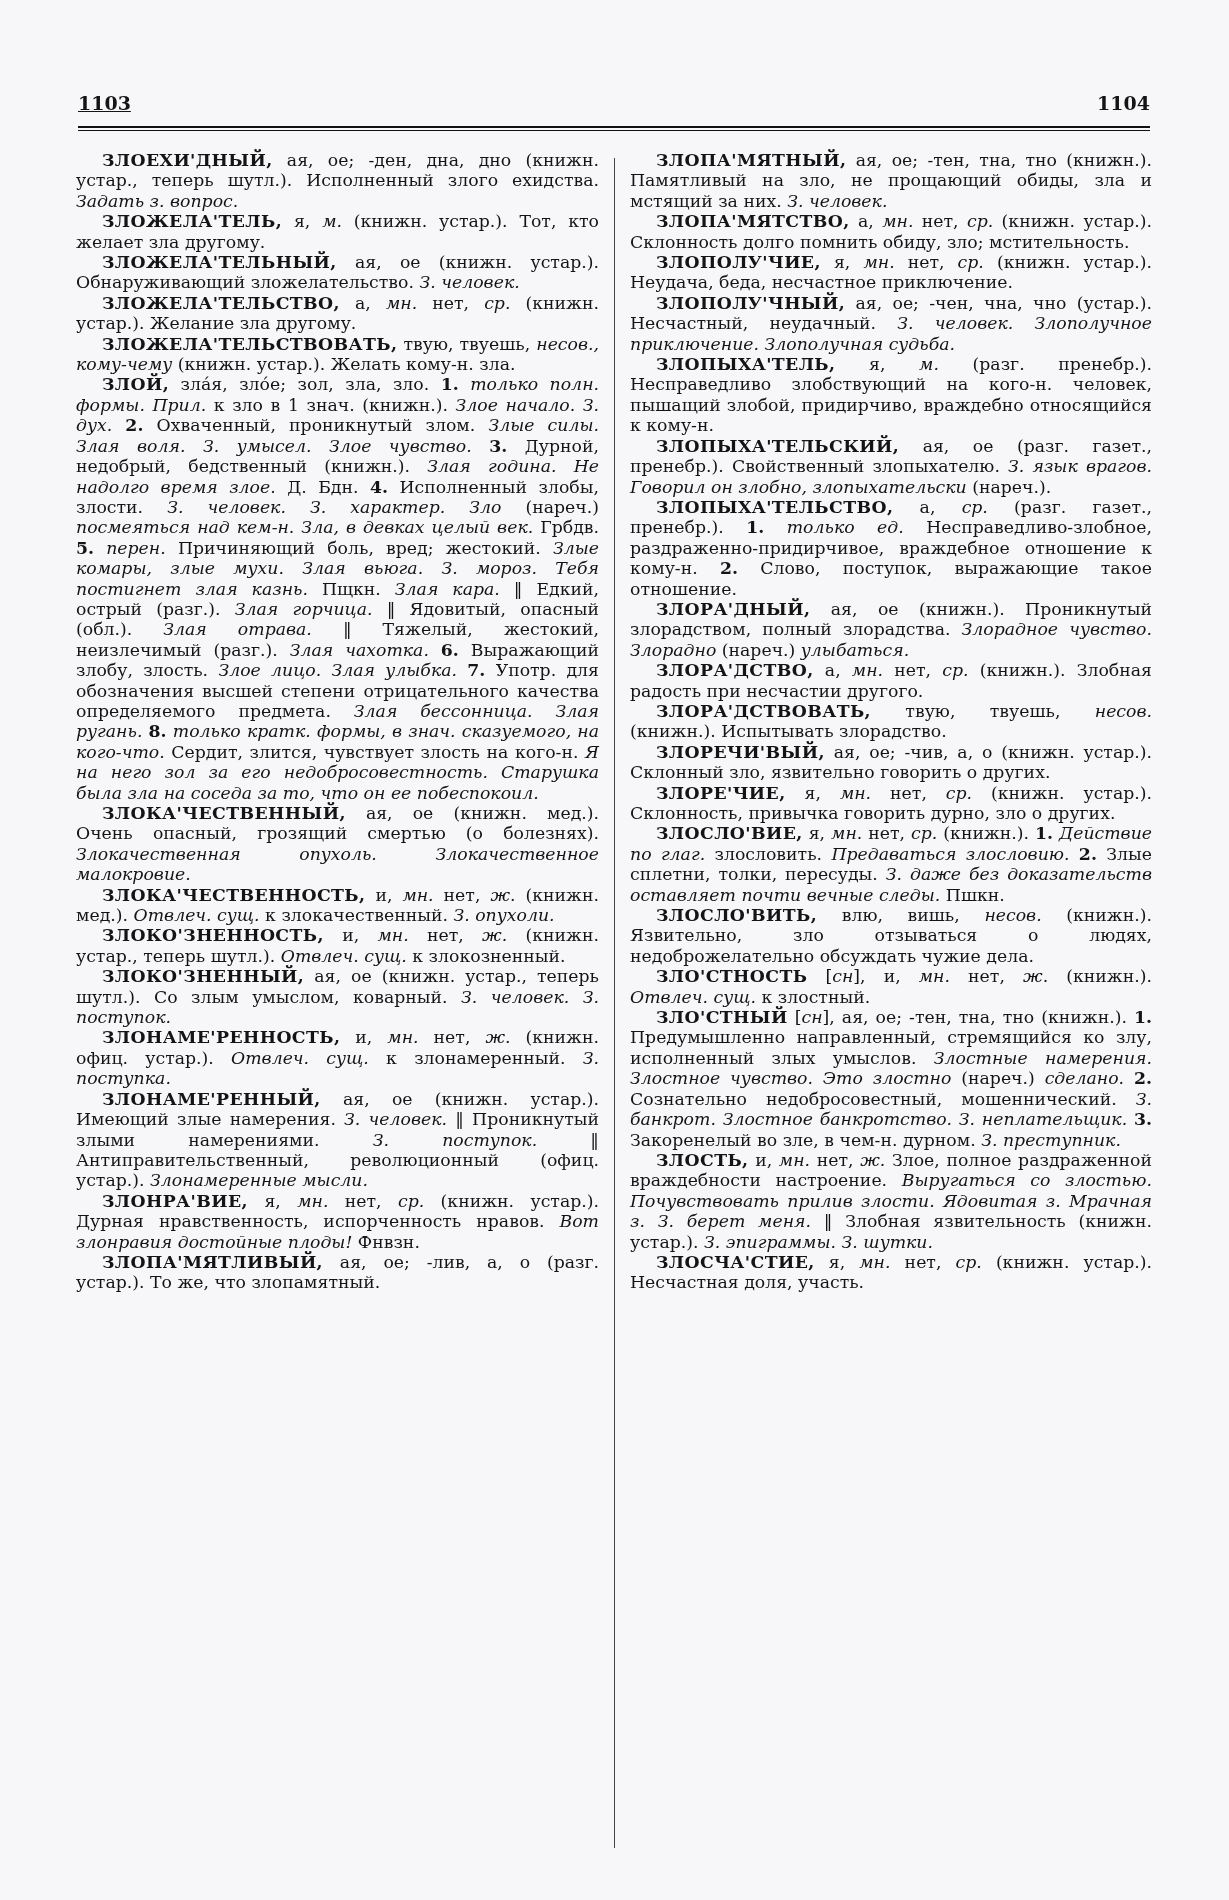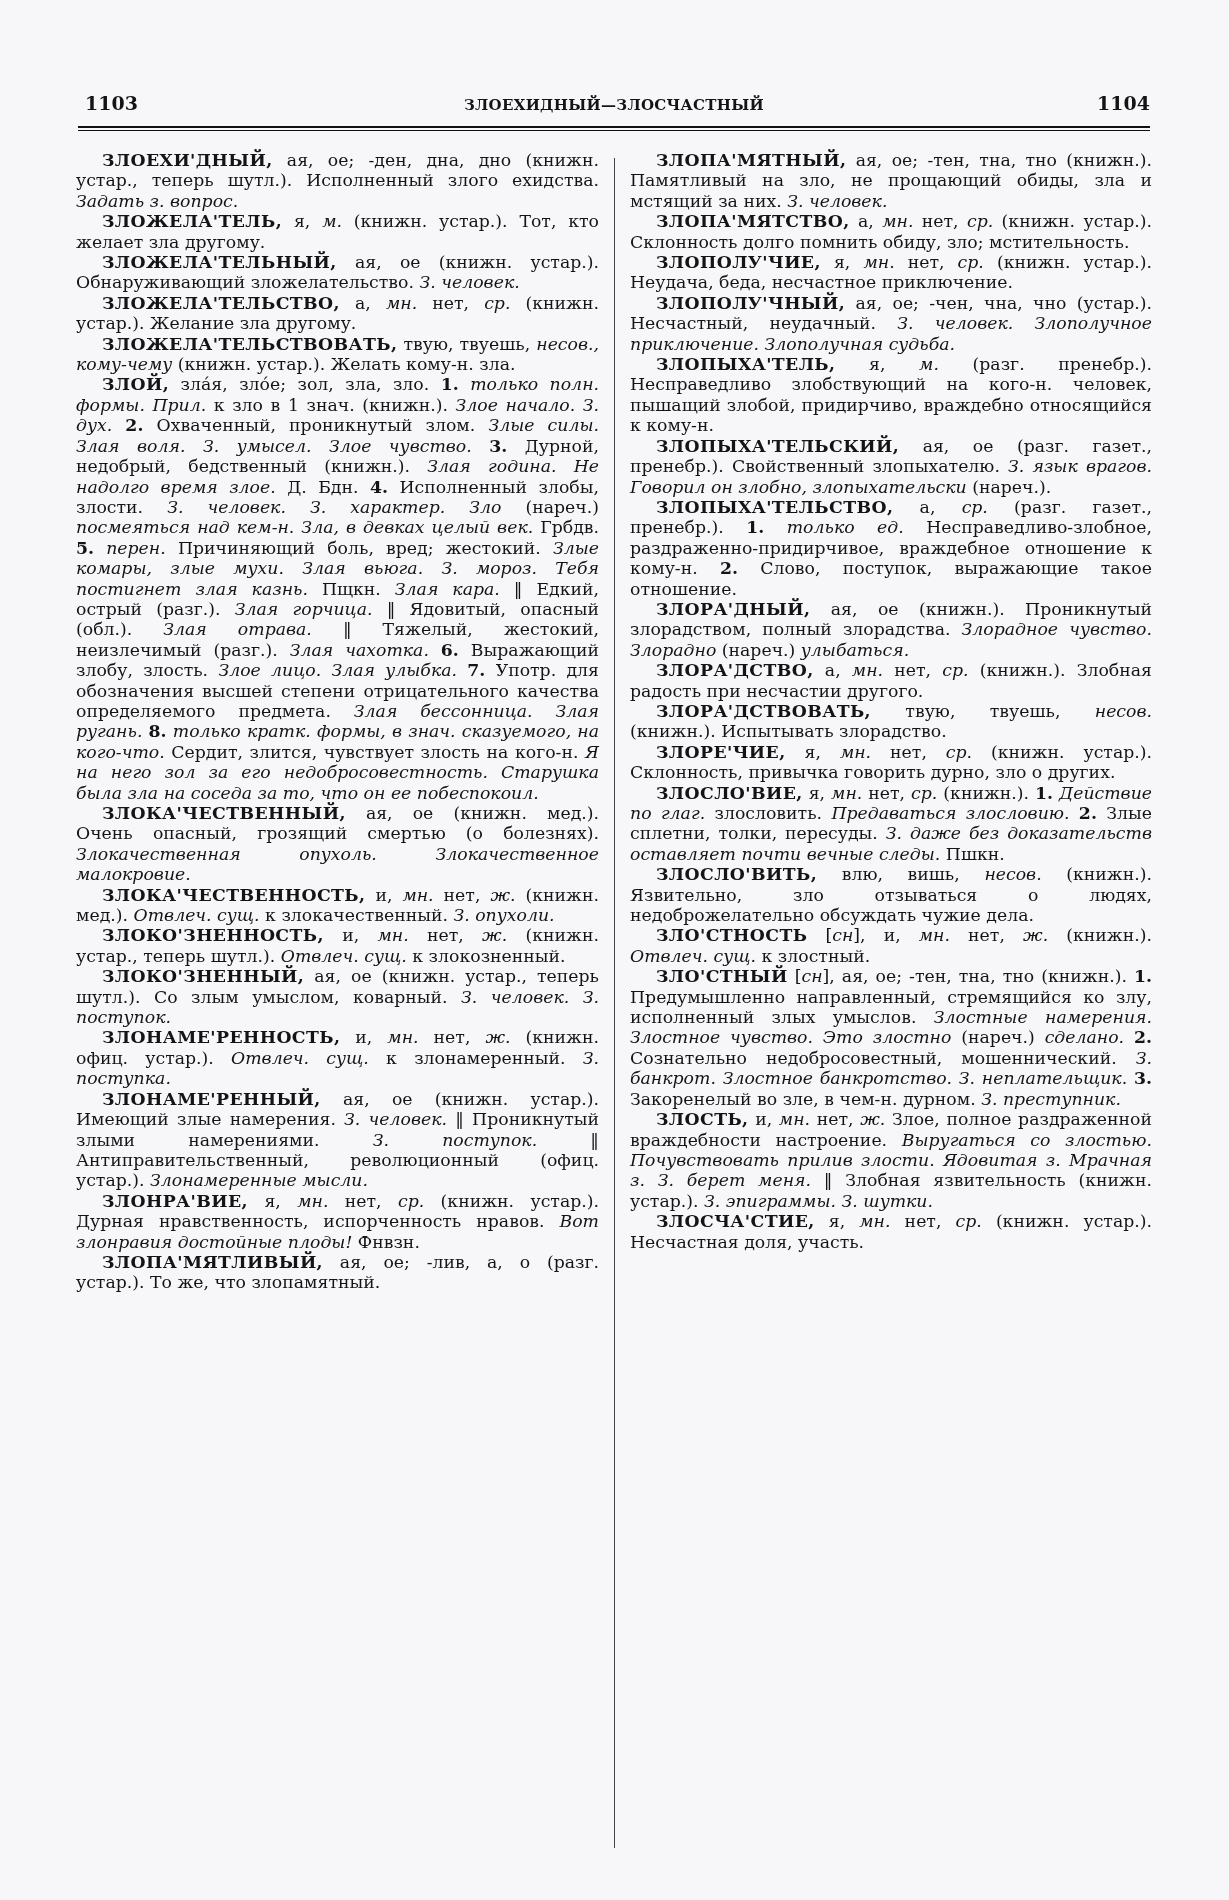--- a/index.html
+++ b/index.html
@@ -1,39 +1,38 @@
 <!DOCTYPE html>
 <html><head>
 <meta charset="utf-8">
 <style>
   html, body { margin:0; padding:0; background:#f7f6f9; }
   body { width:1229px; height:1900px; position:relative; overflow:hidden;
          font-family:"DejaVu Serif","Liberation Serif",serif; color:#141414; }
   .header { position:absolute; left:78px; top:92px; width:1072px; height:30px; }
   .pnum { position:absolute; top:0; font-weight:bold; font-size:19px; }
-  .pnum.left { left:7px; }
+  .pnum.left { left:0;text-decoration:underline; }
   .pnum.right { right:0; }
   .running { position:absolute; left:0; right:0; top:4px; text-align:center; font-weight:bold; font-size:15px; letter-spacing:0.3px; }
   .rule { position:absolute; left:78px; width:1072px; background:#111; }
   .rule.r1 { top:126px; height:2px; }
   .rule.r2 { top:130px; height:1px; }
   .col { position:absolute; top:150px; width:523px; font-size:17.3px; line-height:20.4px; text-align:justify; }
   .col.left { left:76px; }
   .col.right { left:630px; width:522px; }
   .divider { position:absolute; left:614px; top:158px; width:1px; height:1690px; background:#444; }
   .entry { text-indent:26px; margin:0; }
   .hw { font-weight:bold; letter-spacing:0.4px; }
   i { font-style:italic; }
 </style>
 </head>
 <body>
 
 <div class="header">
   <span class="pnum left">1103</span>
-  <span class="running">ЗЛОЕХИДНЫЙ—ЗЛОСЧАСТНЫЙ</span>
   <span class="pnum right">1104</span>
 </div>
 <div class="rule r1"></div>
 <div class="rule r2"></div>
 
 <div class="col left">
     <p class="entry"><span class="hw">ЗЛОЕХИ'ДНЫЙ,</span><span> ая, ое; -ден, дна, дно (книжн. устар., теперь шутл.). Исполненный злого ехидства. </span><i>Задать з. вопрос.</i></p>
     <p class="entry"><span class="hw">ЗЛОЖЕЛА'ТЕЛЬ,</span><span> я, </span><i>м.</i><span> (книжн. устар.). Тот, кто желает зла другому.</span></p>
     <p class="entry"><span class="hw">ЗЛОЖЕЛА'ТЕЛЬНЫЙ,</span><span> ая, ое (книжн. устар.). Обнаруживающий зложелательство. </span><i>З. человек.</i></p>
     <p class="entry"><span class="hw">ЗЛОЖЕЛА'ТЕЛЬСТВО,</span><span> а, </span><i>мн.</i><span> нет, </span><i>ср.</i><span> (книжн. устар.). Желание зла другому.</span></p>
@@ -53,20 +52,21 @@
     <p class="entry"><span class="hw">ЗЛОПА'МЯТНЫЙ,</span><span> ая, ое; -тен, тна, тно (книжн.). Памятливый на зло, не прощающий обиды, зла и мстящий за них. </span><i>З. человек.</i></p>
     <p class="entry"><span class="hw">ЗЛОПА'МЯТСТВО,</span><span> а, </span><i>мн.</i><span> нет, </span><i>ср.</i><span> (книжн. устар.). Склонность долго помнить обиду, зло; мстительность.</span></p>
     <p class="entry"><span class="hw">ЗЛОПОЛУ'ЧИЕ,</span><span> я, </span><i>мн.</i><span> нет, </span><i>ср.</i><span> (книжн. устар.). Неудача, беда, несчастное приключение.</span></p>
     <p class="entry"><span class="hw">ЗЛОПОЛУ'ЧНЫЙ,</span><span> ая, ое; -чен, чна, чно (устар.). Несчастный, неудачный. </span><i>З. человек. Злополучное приключение. Злополучная судьба.</i></p>
     <p class="entry"><span class="hw">ЗЛОПЫХА'ТЕЛЬ,</span><span> я, </span><i>м.</i><span> (разг. пренебр.). Несправедливо злобствующий на кого-н. человек, пышащий злобой, придирчиво, враждебно относящийся к кому-н.</span></p>
     <p class="entry"><span class="hw">ЗЛОПЫХА'ТЕЛЬСКИЙ,</span><span> ая, ое (разг. газет., пренебр.). Свойственный злопыхателю. </span><i>З. язык врагов. Говорил он злобно, злопыхательски</i><span> (нареч.).</span></p>
     <p class="entry"><span class="hw">ЗЛОПЫХА'ТЕЛЬСТВО,</span><span> а, </span><i>ср.</i><span> (разг. газет., пренебр.). </span><b>1.</b><span> </span><i>только ед.</i><span> Несправедливо-злобное, раздраженно-придирчивое, враждебное отношение к кому-н. </span><b>2.</b><span> Слово, поступок, выражающие такое отношение.</span></p>
     <p class="entry"><span class="hw">ЗЛОРА'ДНЫЙ,</span><span> ая, ое (книжн.). Проникнутый злорадством, полный злорадства. </span><i>Злорадное чувство. Злорадно</i><span> (нареч.) </span><i>улыбаться.</i></p>
     <p class="entry"><span class="hw">ЗЛОРА'ДСТВО,</span><span> а, </span><i>мн.</i><span> нет, </span><i>ср.</i><span> (книжн.). Злобная радость при несчастии другого.</span></p>
     <p class="entry"><span class="hw">ЗЛОРА'ДСТВОВАТЬ,</span><span> твую, твуешь, </span><i>несов.</i><span> (книжн.). Испытывать злорадство.</span></p>
+    <p class="entry"><span class="hw">ЗЛОРЕЧИ'ВЫЙ,</span><span> ая, ое; -чив, а, о (книжн. устар.). Склонный зло, язвительно говорить о других.</span></p>
     <p class="entry"><span class="hw">ЗЛОРЕ'ЧИЕ,</span><span> я, </span><i>мн.</i><span> нет, </span><i>ср.</i><span> (книжн. устар.). Склонность, привычка говорить дурно, зло о других.</span></p>
     <p class="entry"><span class="hw">ЗЛОСЛО'ВИЕ,</span><span> я, </span><i>мн.</i><span> нет, </span><i>ср.</i><span> (книжн.). </span><b>1.</b><span> </span><i>Действие по глаг.</i><span> злословить. </span><i>Предаваться злословию.</i><span> </span><b>2.</b><span> Злые сплетни, толки, пересуды. </span><i>З. даже без доказательств оставляет почти вечные следы.</i><span> Пшкн.</span></p>
     <p class="entry"><span class="hw">ЗЛОСЛО'ВИТЬ,</span><span> влю, вишь, </span><i>несов.</i><span> (книжн.). Язвительно, зло отзываться о людях, недоброжелательно обсуждать чужие дела.</span></p>
     <p class="entry"><span class="hw">ЗЛО'СТНОСТЬ</span><span> [</span><i>сн</i><span>], и, </span><i>мн.</i><span> нет, </span><i>ж.</i><span> (книжн.). </span><i>Отвлеч. сущ.</i><span> к злостный.</span></p>
     <p class="entry"><span class="hw">ЗЛО'СТНЫЙ</span><span> [</span><i>сн</i><span>], ая, ое; -тен, тна, тно (книжн.). </span><b>1.</b><span> Предумышленно направленный, стремящийся ко злу, исполненный злых умыслов. </span><i>Злостные намерения. Злостное чувство. Это злостно</i><span> (нареч.) </span><i>сделано.</i><span> </span><b>2.</b><span> Сознательно недобросовестный, мошеннический. </span><i>З. банкрот. Злостное банкротство. З. неплательщик.</i><span> </span><b>3.</b><span> Закоренелый во зле, в чем-н. дурном. </span><i>З. преступник.</i></p>
     <p class="entry"><span class="hw">ЗЛОСТЬ,</span><span> и, </span><i>мн.</i><span> нет, </span><i>ж.</i><span> Злое, полное раздраженной враждебности настроение. </span><i>Выругаться со злостью. Почувствовать прилив злости. Ядовитая з. Мрачная з. З. берет меня.</i><span> ‖ Злобная язвительность (книжн. устар.). </span><i>З. эпиграммы. З. шутки.</i></p>
     <p class="entry"><span class="hw">ЗЛОСЧА'СТИЕ,</span><span> я, </span><i>мн.</i><span> нет, </span><i>ср.</i><span> (книжн. устар.). Несчастная доля, участь.</span></p>
   </div>
 
 </body></html>

